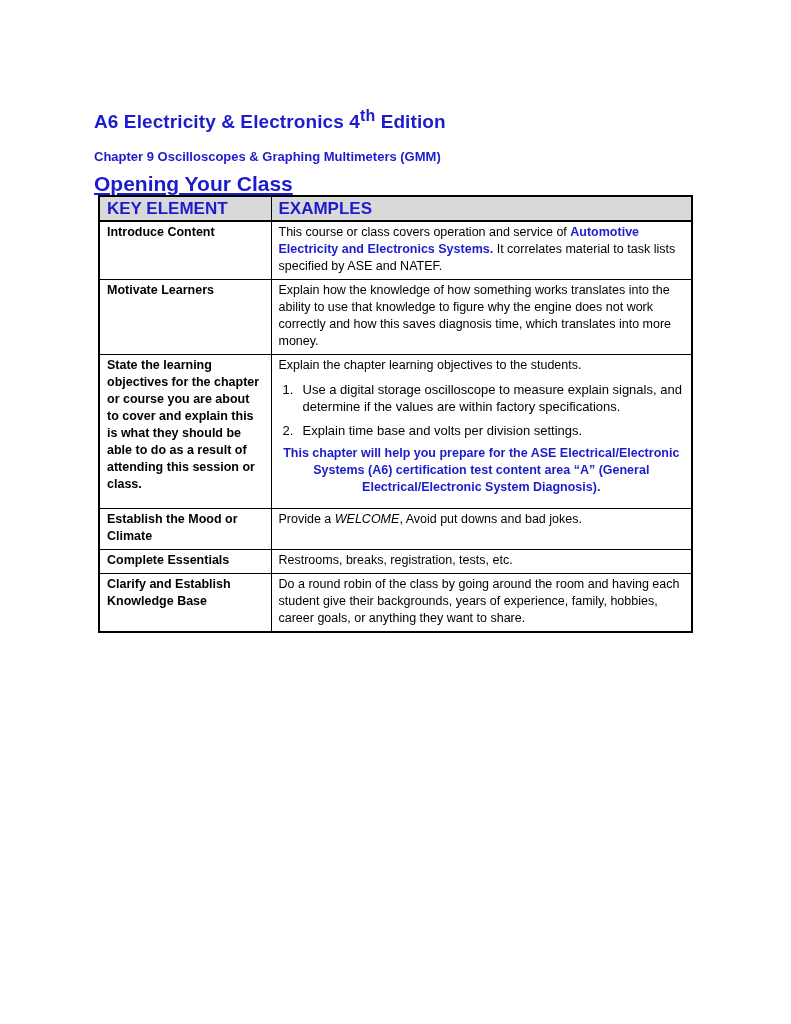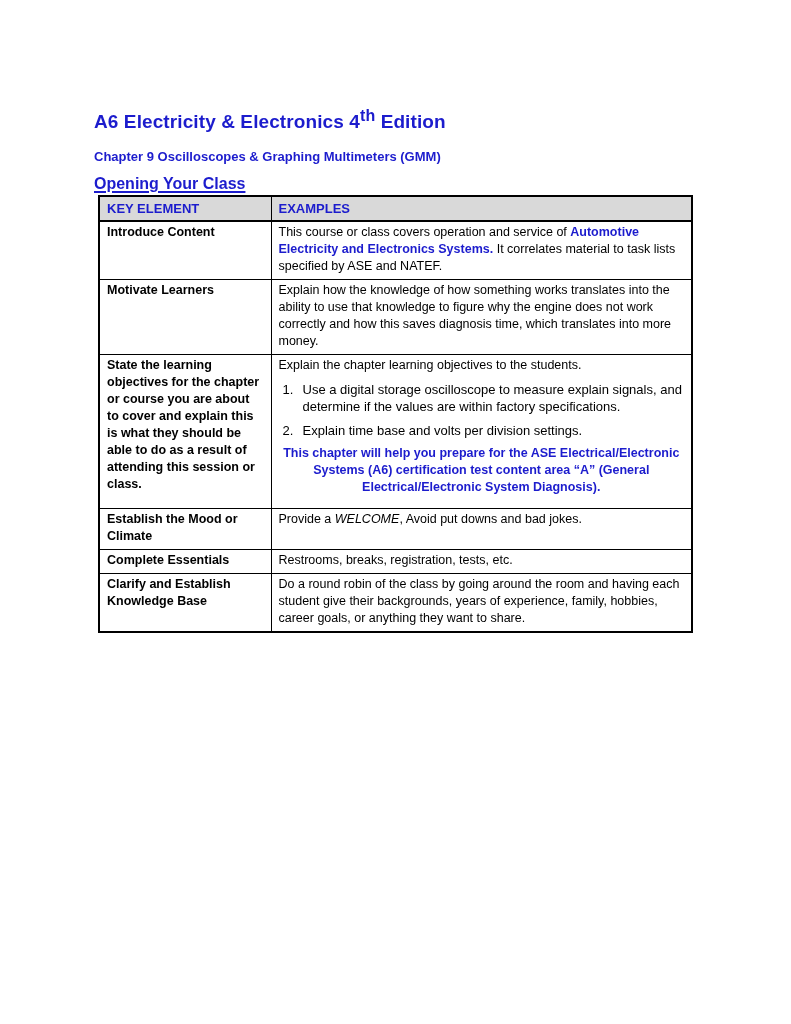--- a/index.html
+++ b/index.html
@@ -28,21 +28,21 @@
   h1.doc-title sup { font-size: 16px; }
   h2.chapter-heading {
     color: #1c1ccd;
     font-size: 13px;
     line-height: 20px;
     font-weight: bold;
     margin-bottom: 7px;
   }
   h3.section-heading {
     color: #1c1ccd;
-    font-size: 16px;
+    font-size: 21px;
     line-height: 19px;
     font-weight: bold;
     text-decoration: underline;
     text-decoration-thickness: 2px;
     text-underline-offset: 2px;
     margin-bottom: 2px;
     display: inline-block;
   }
   table.kt {
     width: 595px;
@@ -55,21 +55,21 @@
     vertical-align: top;
     font-size: 12.5px;
     line-height: 17px;
     padding: 2px 7px 4px 7px;
   }
   table.kt { border: 2px solid #000000; }
   table.kt thead th {
     background: #d9d9d9;
     color: #1c1ccd;
     font-weight: bold;
-    font-size: 13px;
+    font-size: 17px;
     text-align: left;
     padding-top: 3px;
     padding-bottom: 3px;
     border-bottom: 2px solid #000000;
   }
   col.c1 { width: 172px; }
   td.keycell { font-weight: bold; }
   .blue-bold { color: #1c1ccd; font-weight: bold; }
   .italic { font-style: italic; }
   td.excell p { margin: 0; }

